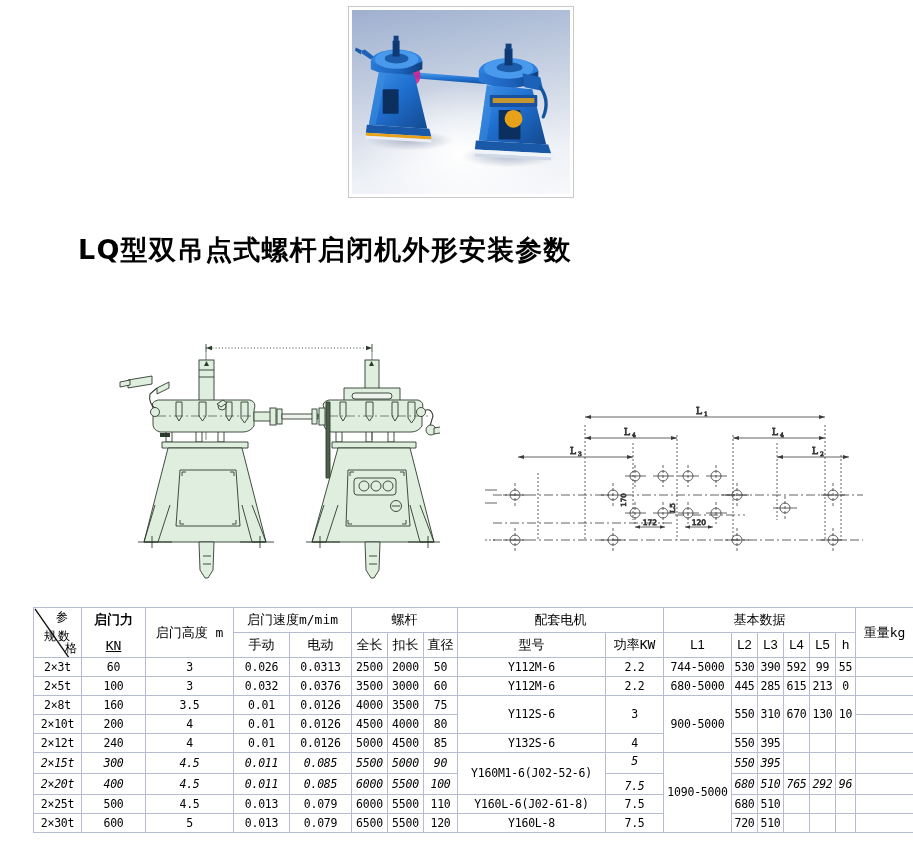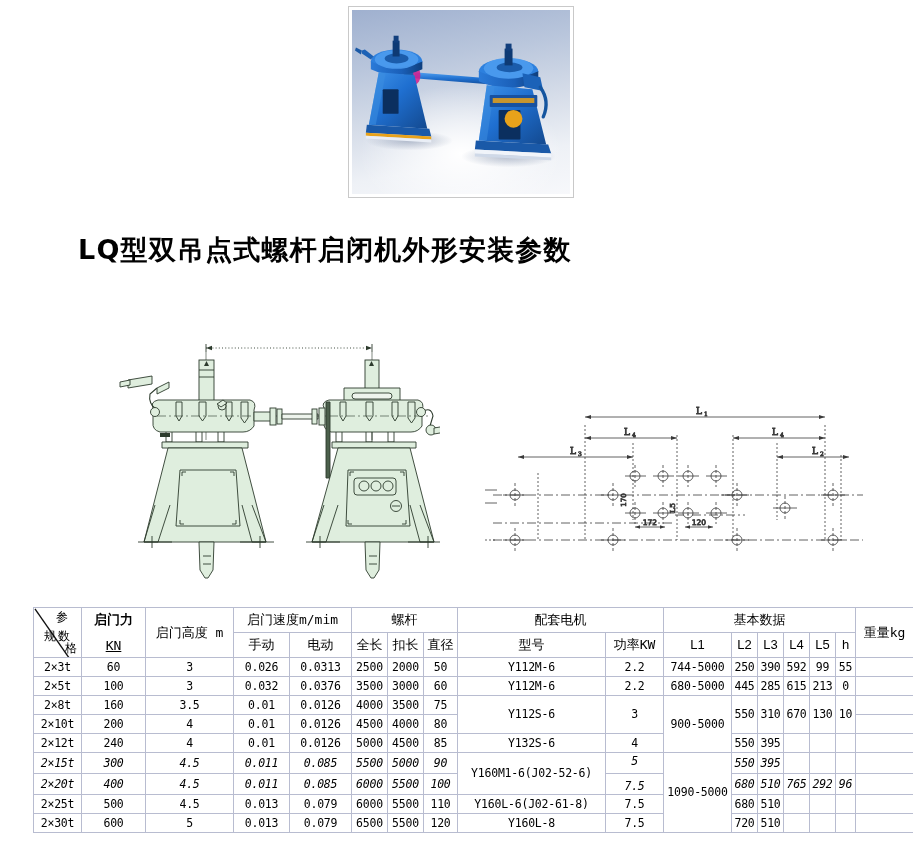--- a/index.html
+++ b/index.html
@@ -542,21 +542,21 @@
         <td>60</td>
         <td>3</td>
         <td>0.026</td>
         <td>0.0313</td>
         <td>2500</td>
         <td>2000</td>
         <td>50</td>
         <td>Y112M-6</td>
         <td>2.2</td>
         <td>744-5000</td>
-        <td>250</td>
+        <td>530</td>
         <td>390</td>
         <td>592</td>
         <td>99</td>
         <td>55</td>
         <td></td>
       </tr>
 
       <tr>
         <td>2×5t</td>
         <td>100</td>

